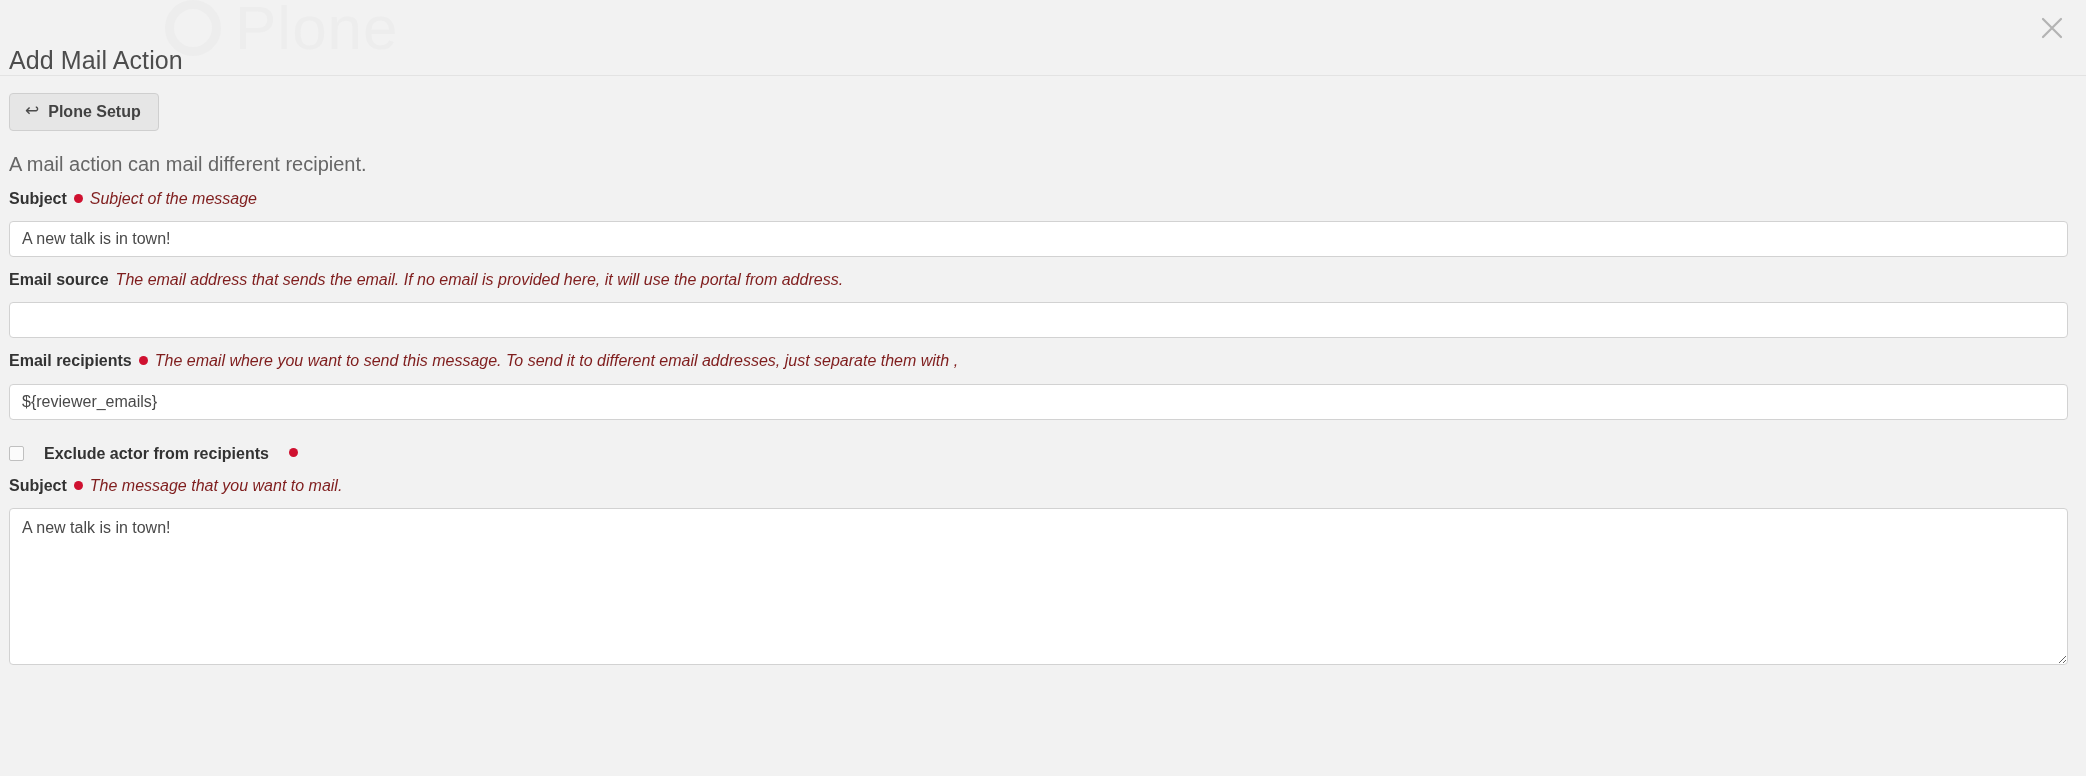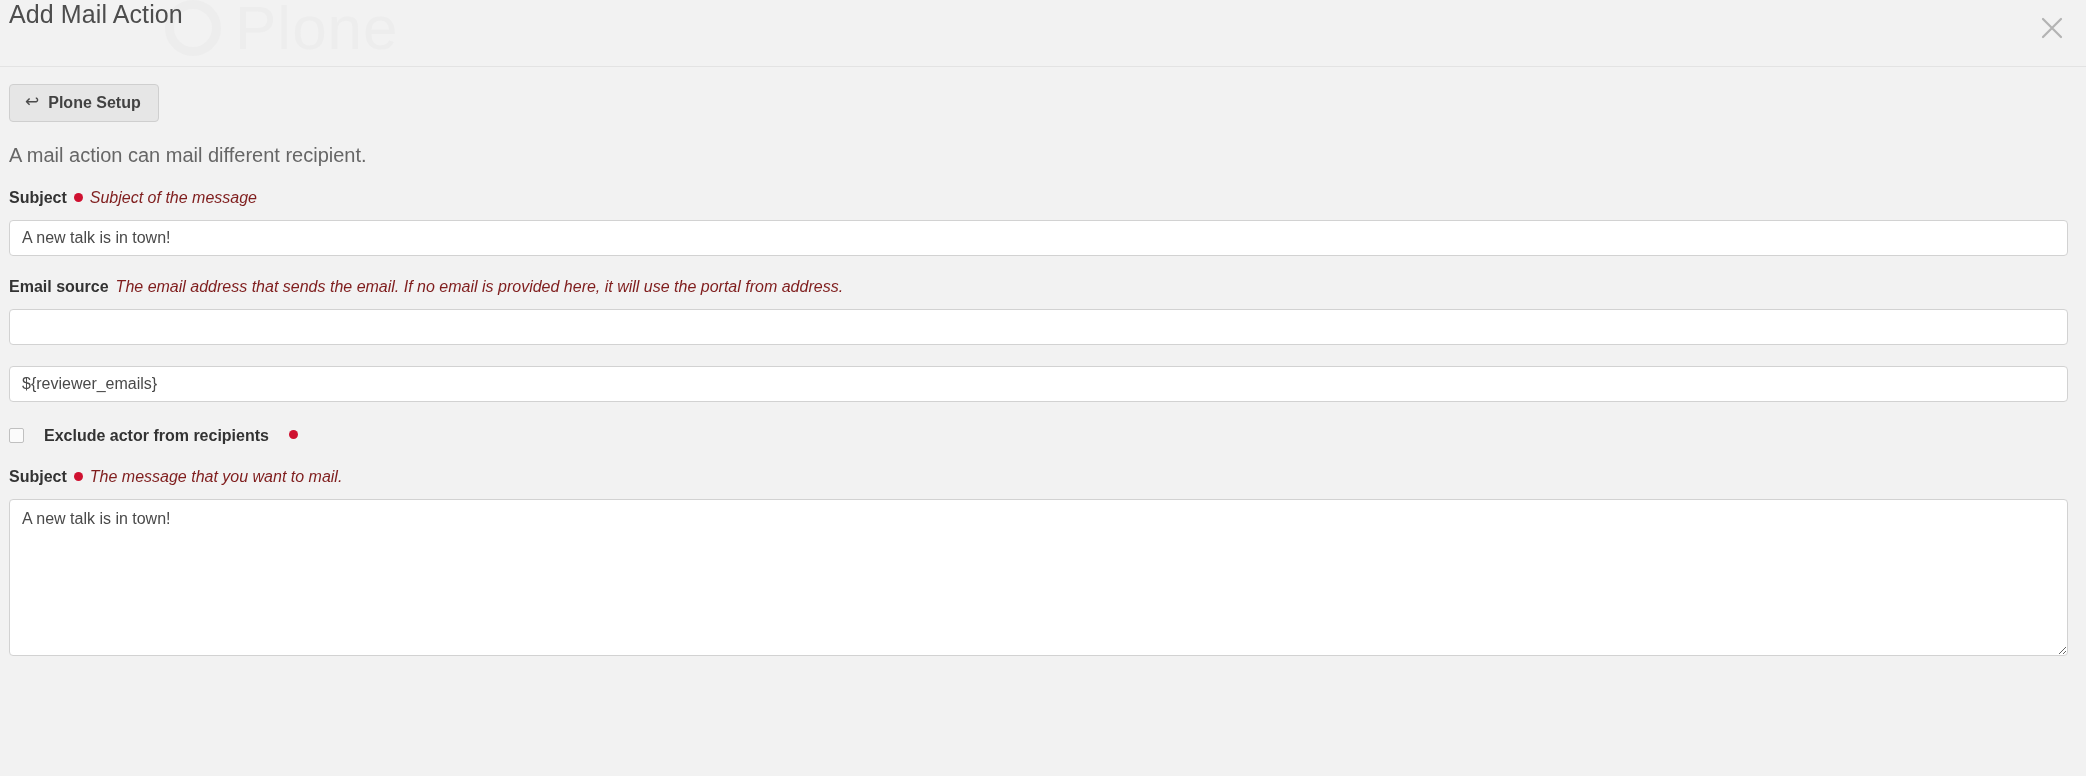--- a/index.html
+++ b/index.html
@@ -12,26 +12,26 @@
     background: #f2f2f2;
     font-family: "Liberation Sans", sans-serif;
     color: #3a3a3a;
     overflow: hidden;
     position: relative;
   }
 
   
   .modal-header {
     position: relative;
-    height: 67px;
+    height: 76px;
     box-sizing: border-box;
     border-bottom: 1px solid #e3e3e3;
     background: #f2f2f2;
     display: flex;
-    align-items: flex-start;
+    align-items: flex-end;
   }
   .watermark {
     position: absolute;
     left: 165px;
     top: -8px;
     font-size: 62px;
     font-weight: 400;
     letter-spacing: 1px;
     color: #ededed;
     user-select: none;
@@ -106,21 +106,21 @@
   }
 
   .form-desc {
     margin-top: 21px;
     font-size: 20px;
     color: #666666;
     line-height: 1.2;
   }
 
   .field {
-    margin-top: 21px;
+    margin-top: 13px;
   }
   .field-label-row {
     display: flex;
     align-items: baseline;
     gap: 7px;
     font-size: 16px;
     line-height: 1.2;
     white-space: nowrap;
   }
   .field-label {
@@ -245,20 +245,25 @@
 
   <div class="field">
     <div class="field-label-row">
       <span class="field-label">Email source</span>
       <span class="field-hint">The email address that sends the email. If no email is provided here, it will use the portal from address.</span>
     </div>
     <input class="text-input" type="text" value="" style="">
   </div>
 
   <div class="field">
+    <div class="field-label-row">
+      <span class="field-label">Email recipients</span>
+      <span class="req-dot"></span>
+      <span class="field-hint">The email where you want to send this message. To send it to different email addresses, just separate them with ,</span>
+    </div>
     <input class="text-input" type="text" value="${reviewer_emails}" style="">
   </div>
 
   <div class="checkbox-row">
     <input class="cb" type="checkbox" id="cb-exclude" style="">
     <label class="cb-label" for="cb-exclude">Exclude actor from recipients</label>
     <span class="req-dot"></span>
   </div>
 
   <div class="field">

